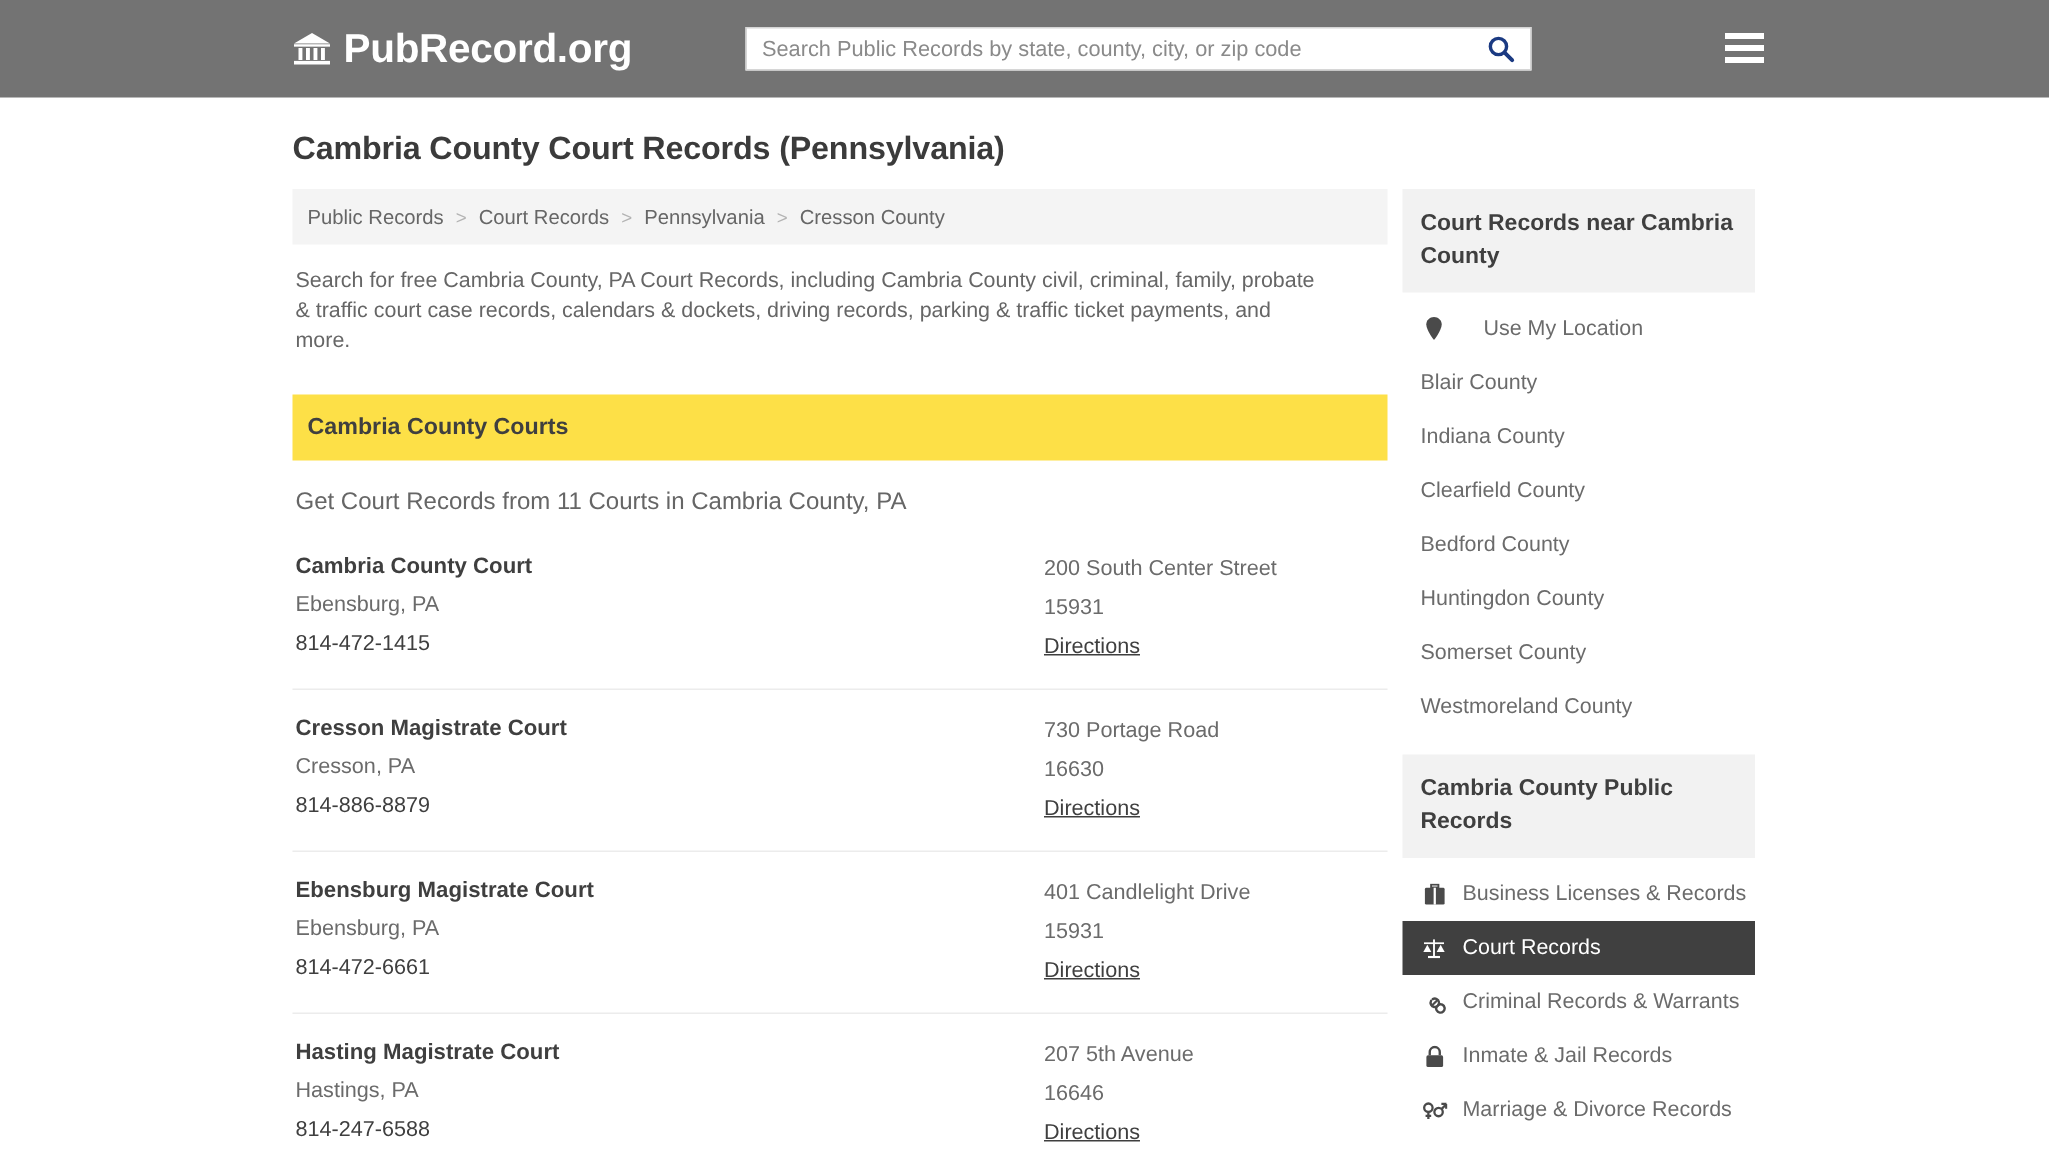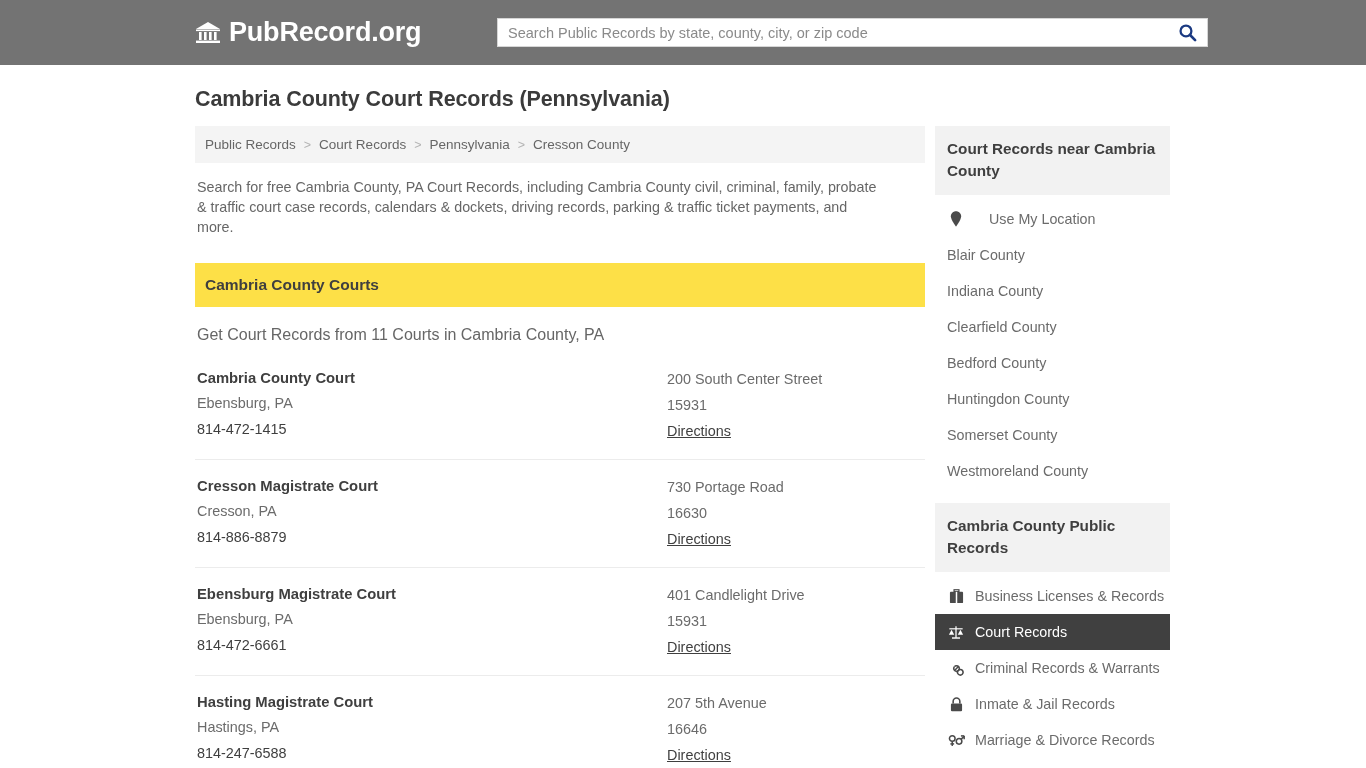--- a/index.html
+++ b/index.html
@@ -43,21 +43,21 @@
     font-size: 27px;
     font-weight: bold;
     letter-spacing: -0.2px;
     line-height: 1;
     white-space: nowrap;
   }
   .search-wrap {
     position: absolute;
     left: 497px;
     top: 18px;
-    width: 711px;
+    width: 524px;
     height: 29px;
     background: #ffffff;
     border: 1px solid #d6d6d6;
     display: flex;
     align-items: flex-start;
   }
   .search-input {
     flex: 1 1 auto;
     height: 27px;
     border: none;
@@ -173,20 +173,21 @@
     font-size: 16px;
     color: #666666;
   }
 
   
   .court-list { margin-top: 8px; }
   .court-row {
     display: flex;
     padding: 14px 2px 15px 2px;
     border-top: 1px solid #ececec;
+    gap: 29px;
   }
   .court-row:first-child { border-top: none; }
   .court-left { width: 470px; flex: none; }
   .court-right { flex: 1 1 auto; }
   .court-name {
     font-size: 14.8px;
     font-weight: bold;
     color: #3f3f3f;
     line-height: 24px;
     text-decoration: none;

